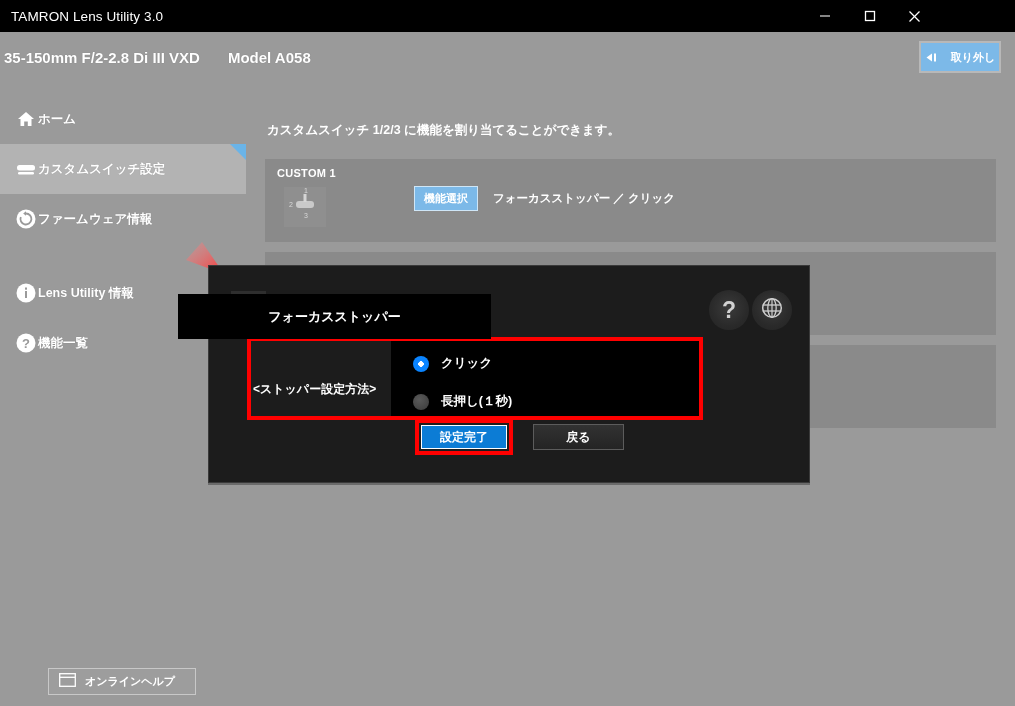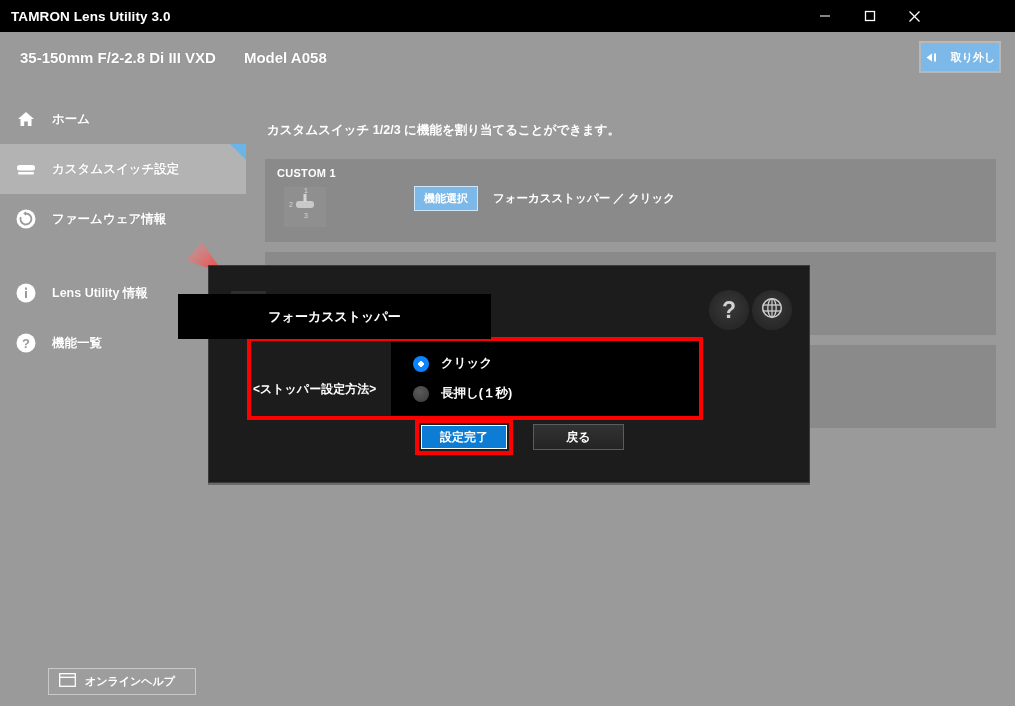--- a/index.html
+++ b/index.html
@@ -7,40 +7,40 @@
     width: 1015px; height: 706px;
     background: #000;
     font-family: "Liberation Sans", "DejaVu Sans", sans-serif;
     overflow: hidden;
   }
   #app { position: relative; width: 1015px; height: 706px; background: #000; }
 
   
   .titlebar {
     position: absolute; left: 0; top: 0; width: 937px; height: 32px;
-    background: #000; display: flex; align-items: center; font-weight: bold;
+    background: #000; display: flex; align-items: center;
   }
   .titlebar .apptitle {
     color: #ffffff; font-size: 13.5px; padding-left: 11px; letter-spacing: .1px;
     white-space: nowrap;
   }
   .wincontrols { position: absolute; right: 0; top: 0; height: 32px; display: flex; }
   .wcbtn {
     width: 45px; height: 32px; display: flex; align-items: center; justify-content: center;
     color: #e8e8e8;
   }
   .wcbtn svg { display: block; }
 
   
   .header {
     position: absolute; left: 0; top: 32px; width: 1015px; height: 50px;
     background: #9a9a9a; display: flex; align-items: center;
   }
   .header .lensname {
-    color: #ffffff; font-size: 15px; font-weight: bold; padding-left: 20px;
+    color: #ffffff; font-size: 15px; font-weight: bold; padding-left: 4px;
     text-shadow: 0 0 1px rgba(0,0,0,.25);
   }
   .header .modelname {
     color: #ffffff; font-size: 15px; font-weight: bold; padding-left: 28px;
     text-shadow: 0 0 1px rgba(0,0,0,.25);
   }
   .detach-btn {
     position: absolute; right: 14px; top: 9px; width: 82px; height: 32px;
     background: #7cb9e8; border: 2px solid #b8b8b8;
     display: flex; align-items: center; justify-content: center; gap: 12px;
@@ -48,21 +48,21 @@
   }
   .detach-btn .eject { display: flex; align-items: center; }
 
   
   .sidebar {
     position: absolute; left: 0; top: 82px; width: 246px; height: 624px;
     background: #9a9a9a;
   }
   .navitem {
     position: relative; height: 50px; display: flex; align-items: center;
-    padding-left: 14px; gap: 14px;
+    padding-left: 14px; 
   }
   .navitem.selected { background: #b3b3b3; }
   .navitem .corner {
     position: absolute; right: 0; top: 0; width: 0; height: 0;
     border-top: 16px solid #6ab4e8; border-left: 16px solid transparent;
   }
   .navicon {
     width: 24px; height: 24px; display: flex; align-items: center; justify-content: center;
     color: #ffffff; flex: 0 0 24px;
   }
@@ -176,21 +176,21 @@
     color: #ffffff; font-size: 12px; font-weight: bold; text-align: left;
   }
   .radio-pane {
     position: absolute; left: 140px; top: 0px; width: 308px; height: 75px;
     background: #000000;
   }
   .radio-row {
     position: absolute; left: 22px; display: flex; align-items: center; gap: 12px;
   }
   .radio-row.r1 { top: 14px; }
-  .radio-row.r2 { top: 44px; }
+  .radio-row.r2 { top: 52px; }
   .radio-dot {
     width: 16px; height: 16px; border-radius: 50%;
     background: radial-gradient(circle at 40% 35%, #5a5a5a, #3a3a3a);
   }
   .radio-dot.on {
     background: radial-gradient(circle at 50% 50%, #ffffff 0 24%, #0a84ff 26% 100%);
   }
   .radio-text { color: #ffffff; font-size: 12.5px; font-weight: bold; }
 
   

